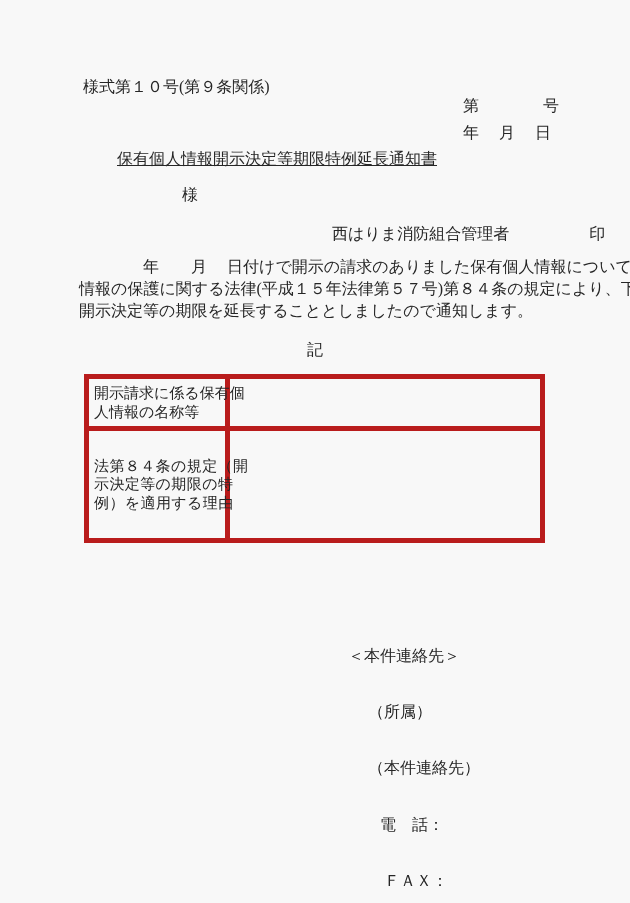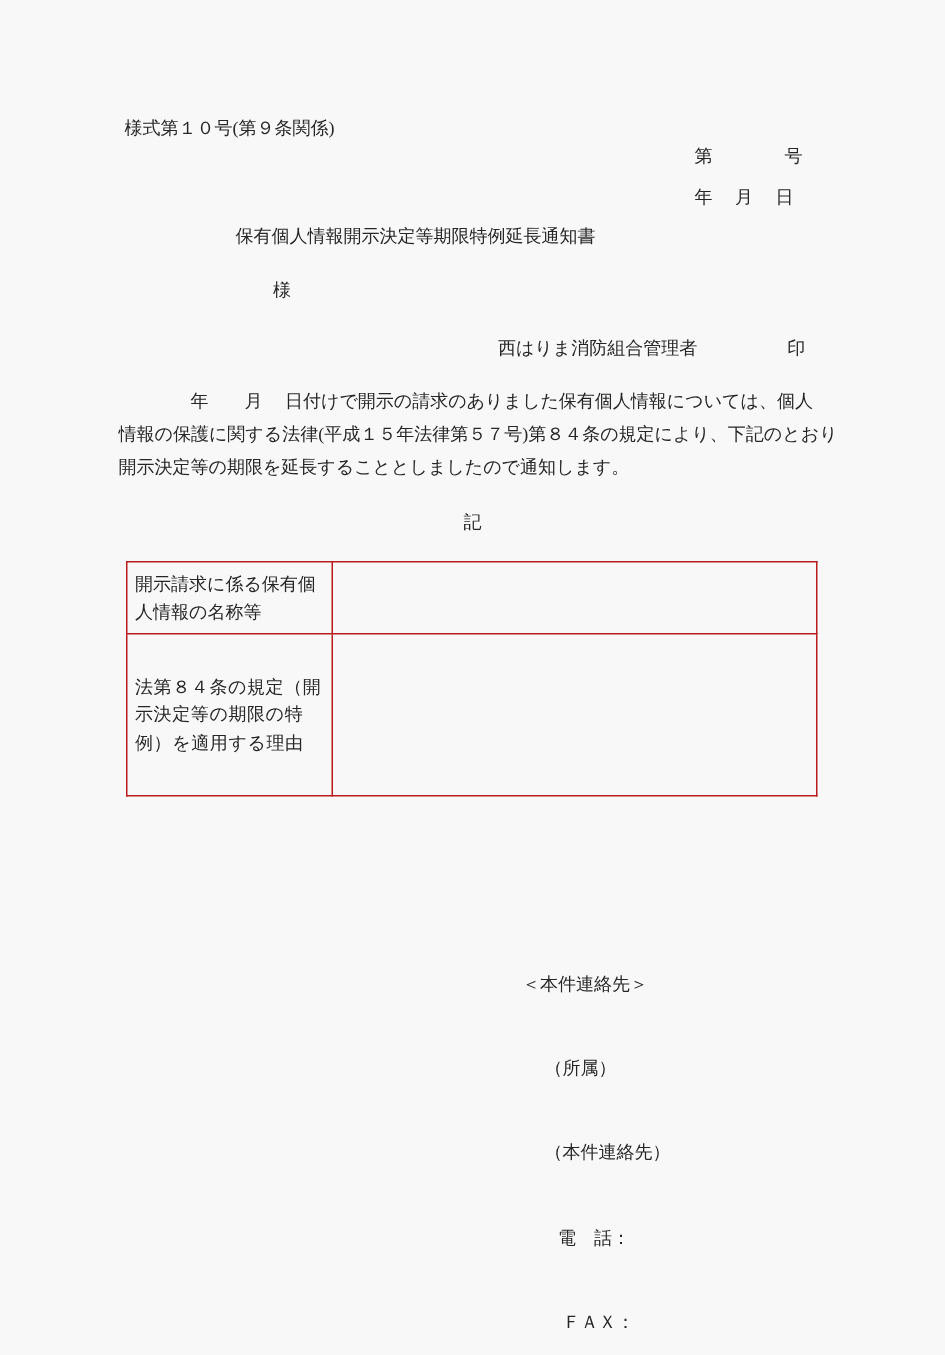--- a/index.html
+++ b/index.html
@@ -7,38 +7,38 @@
     width:630px; height:903px;
     background:#f8f8f8;
     position:relative;
     font-family:"Liberation Serif","DejaVu Serif",serif;
     color:#262626;
     overflow:hidden;
   }
   .paper { position:absolute; left:0; top:0; width:630px; height:903px; background:#f8f8f8; }
   .abs {
     position:absolute;
-    font-size:12px;
+    font-size:16px;
     line-height:1;
     white-space:pre;
     letter-spacing:0;
   }
   .center { text-align:center; }
   .body-text { line-height:22px; }
   .notice-table {
     position:absolute;
     left:84px; top:374px;
     width:461px;
     border-collapse:collapse;
     table-layout:fixed;
   }
   .notice-table td {
-    border:1px solid #b91c1c;
+    border:5px solid #b91c1c;
     white-space:pre;
-    font-size:12px;
+    font-size:15px;
     line-height:18.5px;
   }
   .label-cell {
     width:128px;
     vertical-align:middle;
     padding:2px 3px 2px 5px;
   }
   .spread { letter-spacing:0.4px;margin-top:47px; }
   .value-cell {
     vertical-align:top;
@@ -57,21 +57,21 @@
 <body>
 
 <div class="paper">
 
   <div class="abs" style="left:83px; top:79px;">様式第１０号(第９条関係)</div>
 
   <div class="abs" style="left:463px; top:98px;">第　　　　号</div>
 
   <div class="abs" style="left:463px; top:125px;">年　 月　 日</div>
 
-  <div class="abs center" style="left:0; top:151px; width:554px;">保有個人情報開示決定等期限特例延長通知書</div>
+  <div class="abs center" style="left:0; top:151px; width:554px;text-decoration:underline;">保有個人情報開示決定等期限特例延長通知書</div>
 
   <div class="abs" style="left:182px; top:187px;">様</div>
 
   <div class="abs" style="left:332px; top:226px;">西はりま消防組合管理者　　　　　印</div>
 
   <div class="abs body-text" style="left:79px; top:256px;">　　　　年　　月　 日付けで開示の請求のありました保有個人情報については、個人
 情報の保護に関する法律(平成１５年法律第５７号)第８４条の規定により、下記のとおり
 開示決定等の期限を延長することとしましたので通知します。</div>
 
   <div class="abs center" style="left:0; top:342px; width:630px;">記</div>

